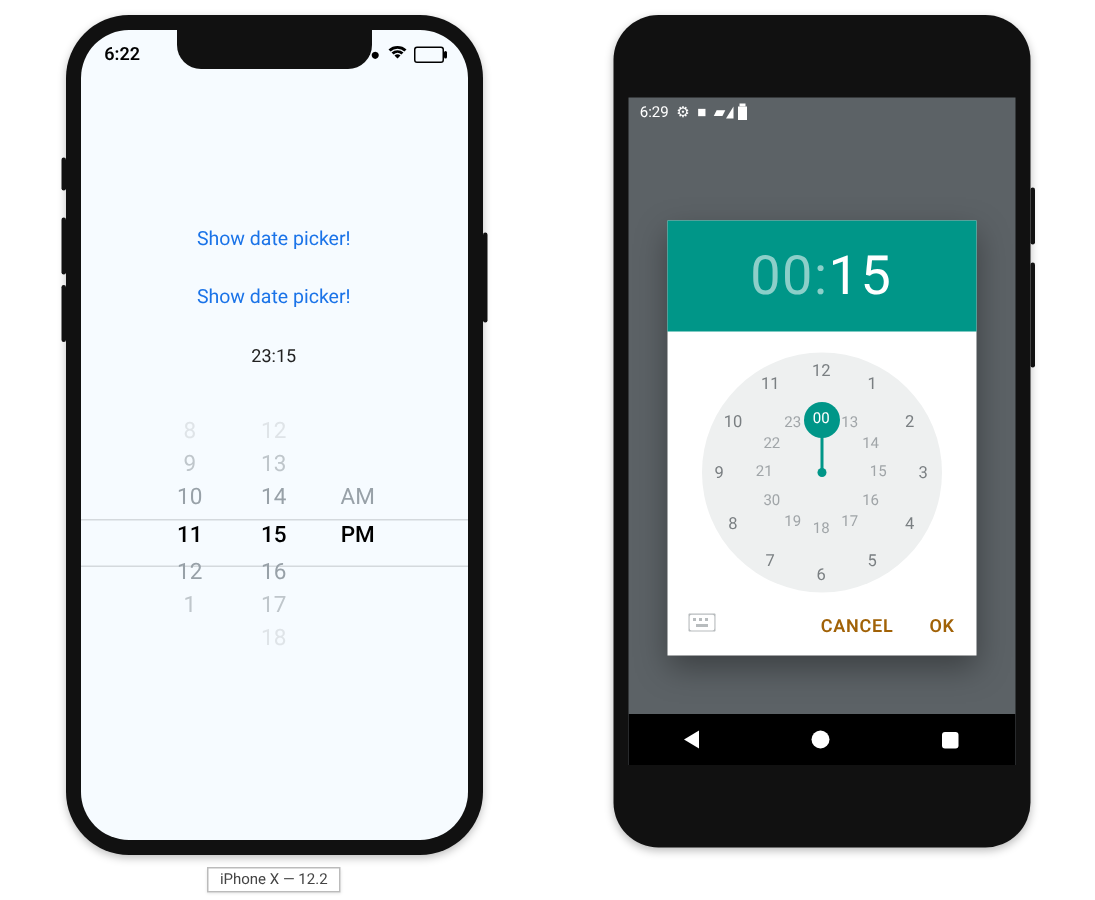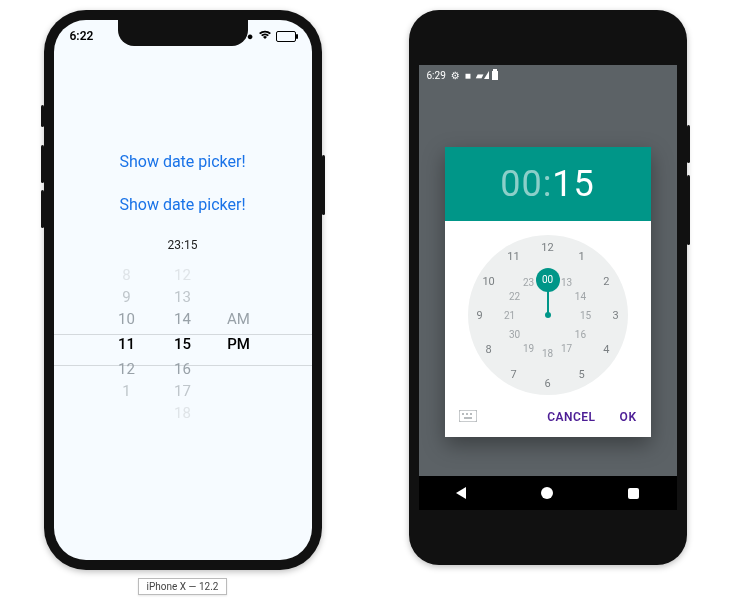--- a/index.html
+++ b/index.html
@@ -60,22 +60,22 @@
   .battery-icon { display:inline-block; width:18px; height:9px; border:1px solid #000; border-radius:2px; position:relative;}
   .battery-icon::after { content:""; position:absolute; right:-3px; top:2px; width:2px; height:5px; background:#000; border-radius:1px;}
   .wifi-icon { font-size:11px; }
 
   .ios-content {
     padding-top: 100px;
     text-align: center;
     color:#111;
   }
   .ios-title { font-size: 15px; font-weight: 700; margin-bottom: 26px; }
-  .ios-link { color:#1a73e8; font-size:16px; margin-bottom:24px; }
-  .ios-time-text { font-size:12px; color:#222; margin-top:4px; margin-bottom:12px;}
+  .ios-link { color:#1a73e8; font-size:13px; margin-bottom:24px; }
+  .ios-time-text { font-size:12px; color:#222; margin-top:4px; margin-bottom:32px;}
 
   .wheel { position:relative; width:100%; height:170px; }
   .wheel .bar {
     position:absolute; left:0; right:0; top:70px; height:30px;
     border-top:1px solid #d4d9dd; border-bottom:1px solid #d4d9dd;
   }
   .wheel-cols {
     position:absolute; top:0; left:0; right:0; bottom:0;
     display:flex; justify-content:center;
   }
@@ -171,21 +171,21 @@
     background:#009688; color:#fff; font-size:10px;
     display:flex; align-items:center; justify-content:center;
     transform:translate(-50%,-50%);
   }
   .and-actions {
     display:flex; justify-content:flex-end; align-items:center;
     padding:8px 14px 12px 14px;
     gap:24px;
   }
   .kbico { margin-right:auto; color:#b8bcbe; font-size:14px;}
-  .md-btn { color:#4c1d95; font-size:12px; font-weight:600; letter-spacing:0.5px; }
+  .md-btn { color:#a16207; font-size:12px; font-weight:600; letter-spacing:0.5px; }
 
   .navbar {
     position:absolute; bottom:0; left:0; right:0; height:34px;
     background:#000; display:flex; justify-content:space-around; align-items:center;
   }
   .nav-tri { width:0;height:0;border-top:6px solid transparent;border-bottom:6px solid transparent;border-right:10px solid #fff;}
   .nav-circ { width:12px;height:12px;border-radius:50%;background:#fff;}
   .nav-sq { width:11px;height:11px;background:#fff;border-radius:2px;}
 </style>
 </head>

